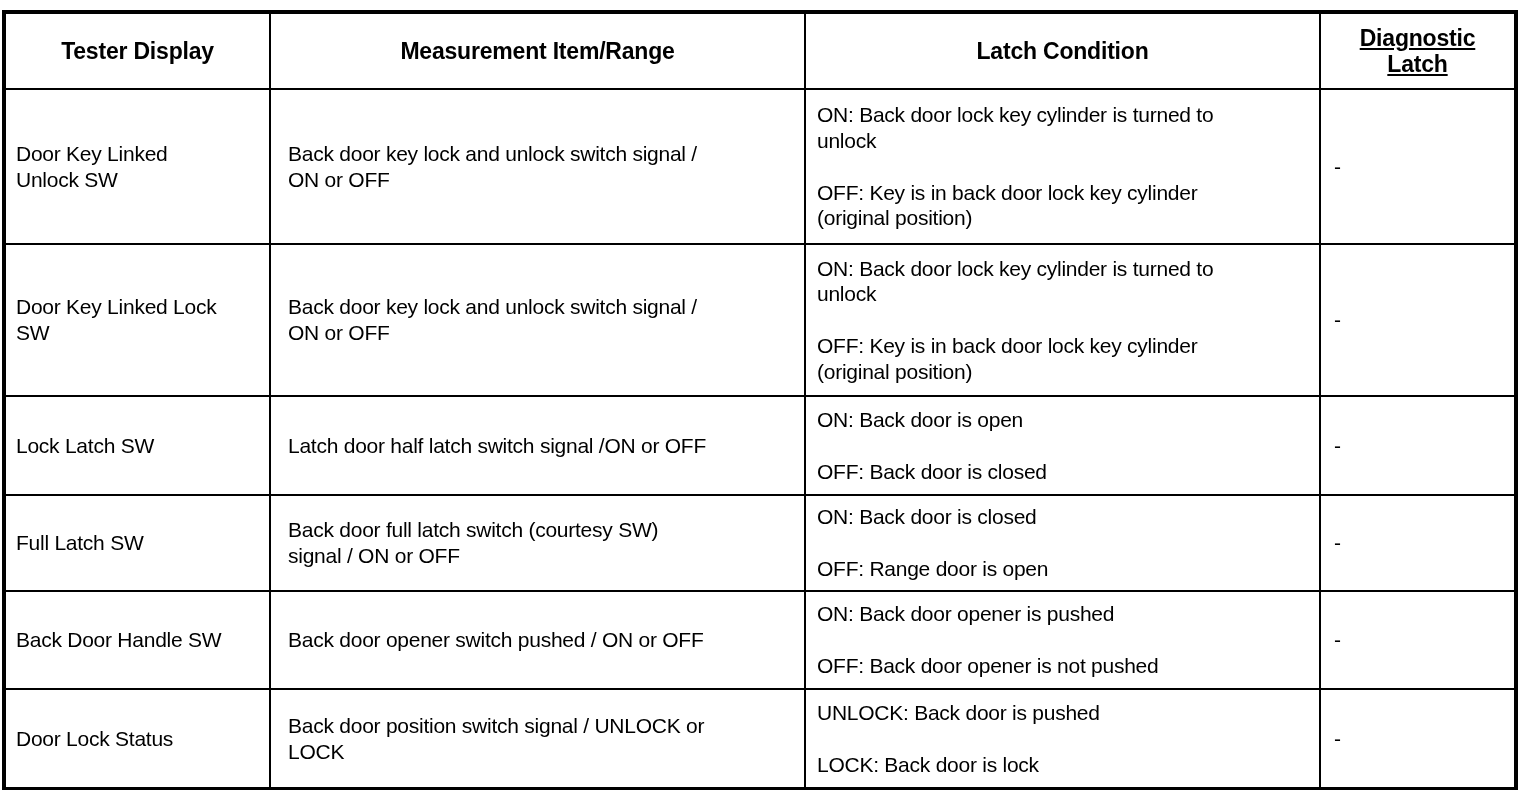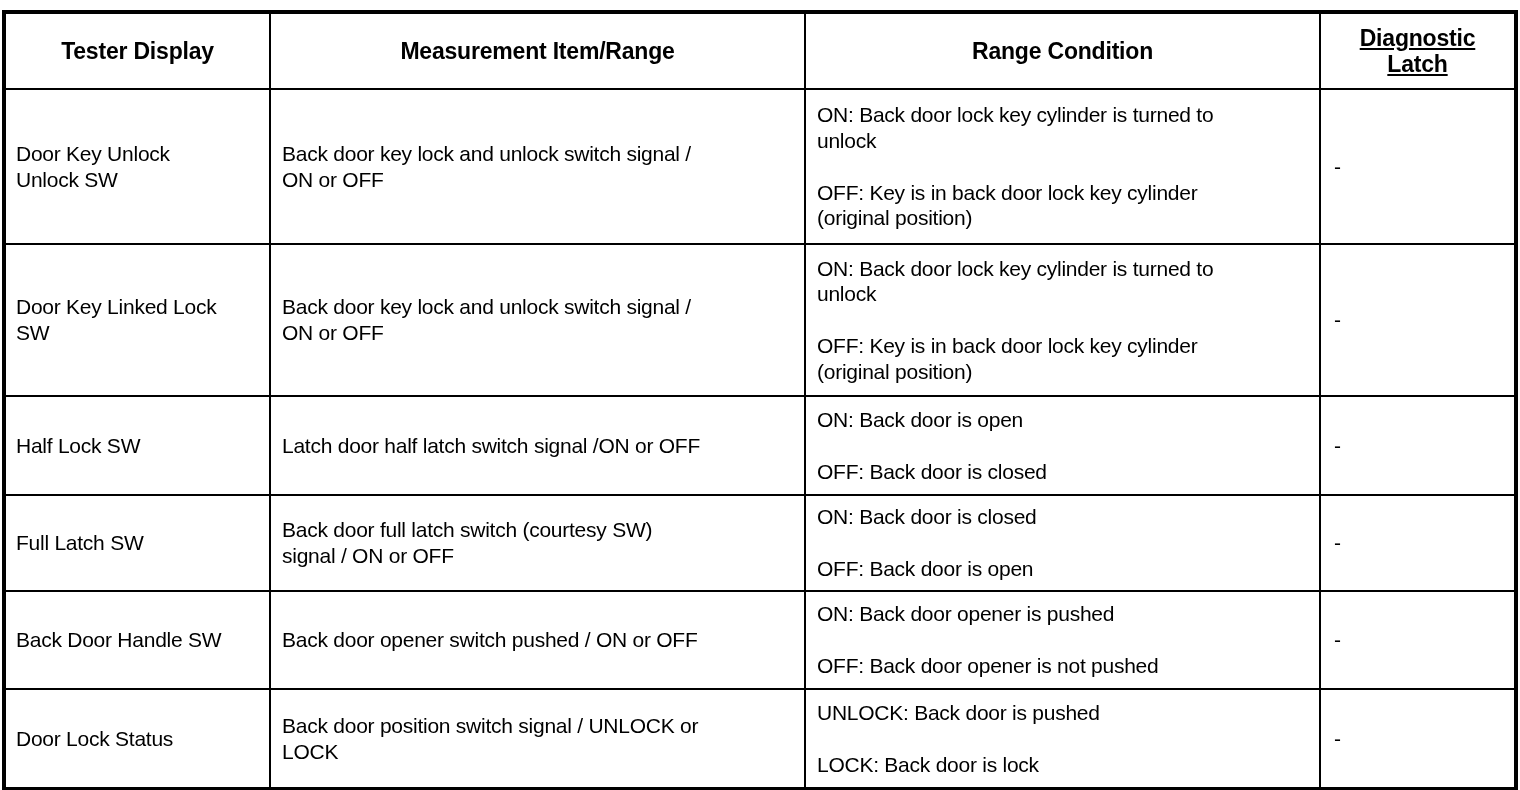--- a/index.html
+++ b/index.html
@@ -61,21 +61,21 @@
 
   
   td.cell {
     font-weight: normal;
     font-size: 21px;
     line-height: 1.22;
     letter-spacing: -0.25px;
     padding: 4px 9px;
   }
   td.cell.col-display  { padding-left: 10px; }
-  td.cell.col-measure  { padding-left: 11px; }
+  td.cell.col-measure  { padding-left: 17px; }
   td.cell.col-normal   { padding-left: 11px; }
   td.cell.col-note     { padding-left: 13px; }
 
   td.cell p {
     margin: 0;
   }
   td.cell p + p {
     margin-top: 26px;
   }
 
@@ -103,34 +103,34 @@
       <col class="c1">
         <col class="c2">
         <col class="c3">
         <col class="c4">
     </colgroup>
 
     <thead>
       <tr>
         <th class="hdr">Tester Display</th>
         <th class="hdr">Measurement Item/Range</th>
-        <th class="hdr">Range Condition</th>
+        <th class="hdr">Latch Condition</th>
         <th class="hdr">
           <span class="hline">Diagnostic</span>
           <span class="hline">Latch</span>
         </th>
       </tr>
     </thead>
 
     <tbody>
 
       <tr class="r1">
         <td class="cell col-display">
           <p>
-            <span class="wrapline">Door Key Unlock</span>
+            <span class="wrapline">Door Key Linked</span>
             <span class="wrapline">Unlock SW</span>
           </p>
         </td>
         <td class="cell col-measure">
           <p>
             <span class="wrapline">Back door key lock and unlock switch signal /</span>
             <span class="wrapline">ON or OFF</span>
           </p>
         </td>
         <td class="cell col-normal">
@@ -171,21 +171,21 @@
             <span class="wrapline">(original position)</span>
           </p>
         </td>
         <td class="cell col-note">
           <p class="dash">-</p>
         </td>
       </tr>
 
       <tr class="r3">
         <td class="cell col-display">
-          <p>Half Lock SW</p>
+          <p>Lock Latch SW</p>
         </td>
         <td class="cell col-measure">
           <p>Latch door half latch switch signal /ON or OFF</p>
         </td>
         <td class="cell col-normal">
           <p>ON: Back door is open</p>
           <p>OFF: Back door is closed</p>
         </td>
         <td class="cell col-note">
           <p class="dash">-</p>
@@ -197,21 +197,21 @@
           <p>Full Latch SW</p>
         </td>
         <td class="cell col-measure">
           <p>
             <span class="wrapline">Back door full latch switch (courtesy SW)</span>
             <span class="wrapline">signal / ON or OFF</span>
           </p>
         </td>
         <td class="cell col-normal">
           <p>ON: Back door is closed</p>
-          <p>OFF: Back door is open</p>
+          <p>OFF: Range door is open</p>
         </td>
         <td class="cell col-note">
           <p class="dash">-</p>
         </td>
       </tr>
 
       <tr class="r5">
         <td class="cell col-display">
           <p>Back Door Handle SW</p>
         </td>

